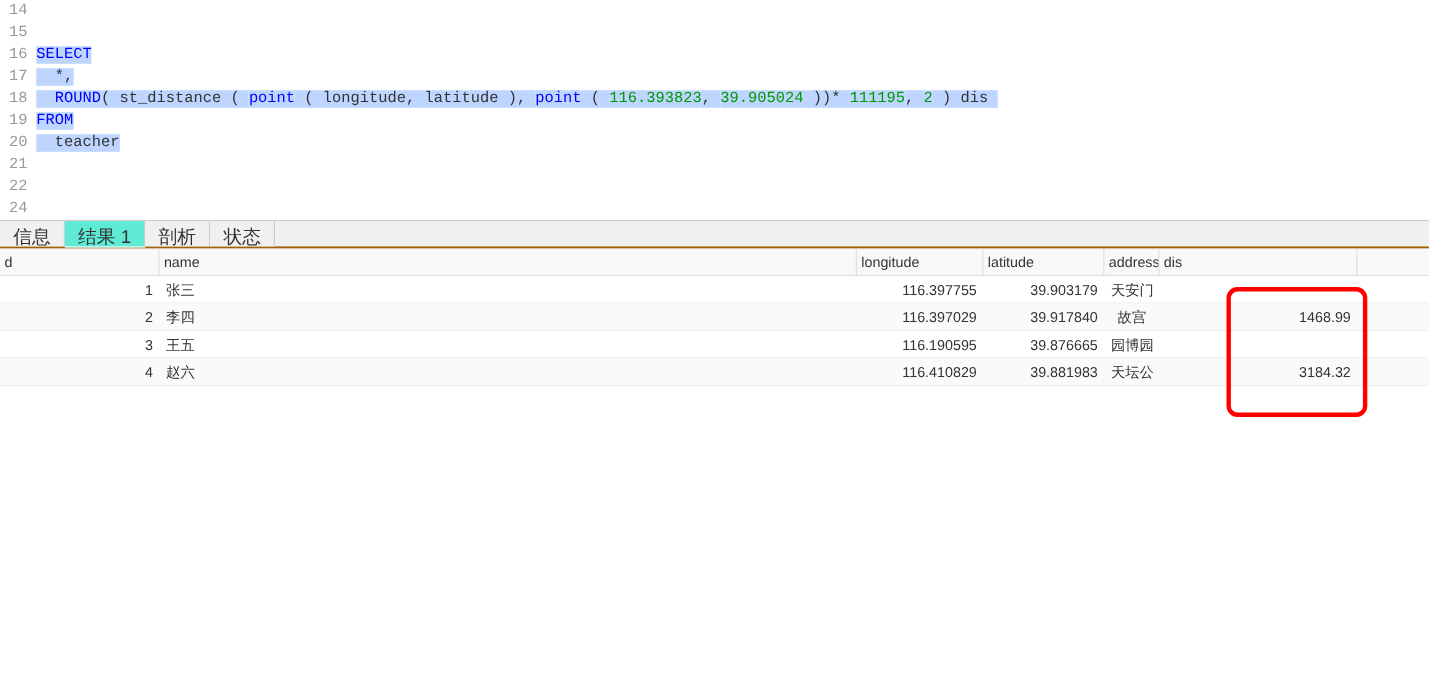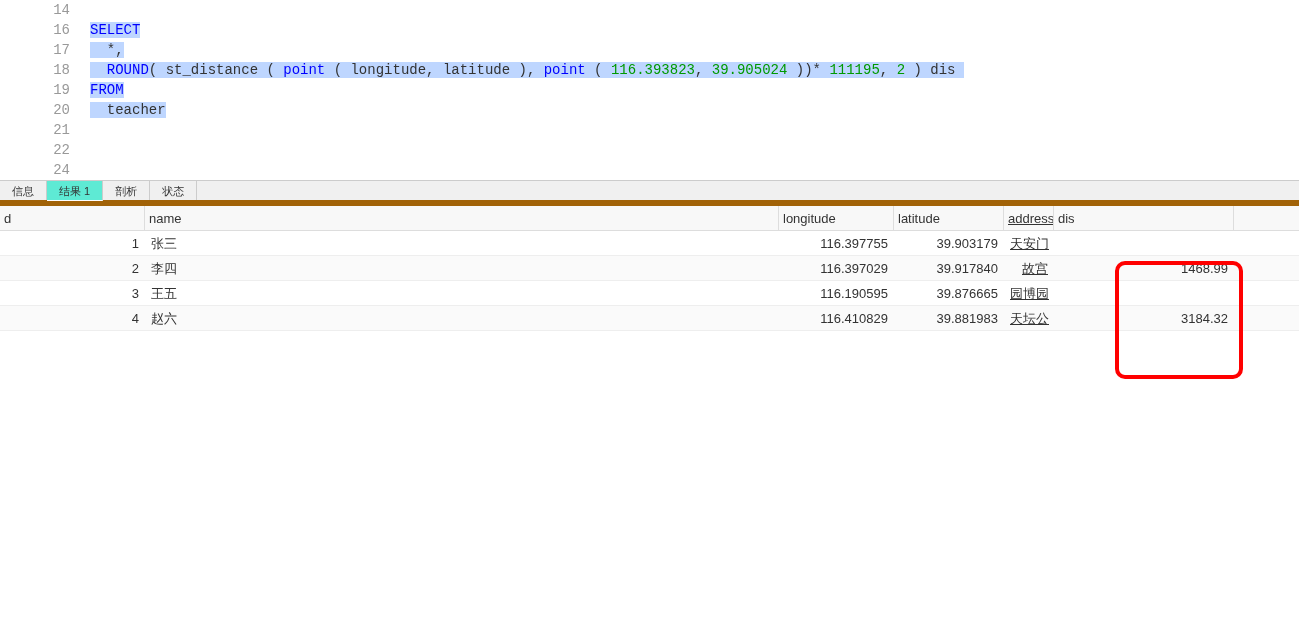--- a/index.html
+++ b/index.html
@@ -15,56 +15,54 @@
       overflow: hidden;
     }
     .editor-pane {
       background: #ffffff;
       position: relative;
     }
     .code-line {
       display: flex;
       height: 20px;
       line-height: 20px;
-      padding-left: 45px;
     }
     .line-number {
       width: 33px;
       text-align: right;
       padding-right: 8px;
       color: #999;
       user-select: none;
       font-size: 14px;
     }
     .line-content {
       flex: 1;
       white-space: pre;
       font-size: 14px;
-      margin-left: 12px;
     }
     .kw {
       color: #0000ff;
     }
     .num {
       color: #009900;
     }
     .txt {
       color: #333;
     }
     .sel {
       background: #bed6ff;
     }
     .tabs-bar {
       display: flex;
       border-top: 1px solid #ccc;
-      border-bottom: 6px solid #a16207;
+      border-bottom: 2px solid #a16207;
       background: #f0f0f0;
       height: 26px;
       font-family: "Microsoft YaHei", sans-serif;
-      font-size: 11px;
+      font-size: 17px;
     }
     .tab {
       padding: 3px 12px;
       border-right: 1px solid #ccc;
       cursor: pointer;
       background: #f0f0f0;
     }
     .tab.active {
       background: #5eead4;
       border-bottom: 1px solid #fff;
@@ -98,21 +96,21 @@
     }
     .results-row .col {
       padding: 0 6px;
       overflow: hidden;
       white-space: nowrap;
     }
     .col-id { width: 145px; text-align: right; padding-right: 6px; }
     .col-name { width: 634px; text-align: left; }
     .col-lon { width: 115px; text-align: right; }
     .col-lat { width: 110px; text-align: right; }
-    .col-addr { width: 50px; text-align: right; text-decoration: underline; }
+    .col-addr { width: 50px; text-align: center; }
     .col-dis { width: 180px; text-align: right; padding-right: 10px; }
     .results-header .col-id { text-align: left; padding-left: 4px;}
     .results-header .col-name { padding-left: 4px;}
     .results-header .col-lon { text-align: left; padding-left: 4px;}
     .results-header .col-lat { text-align: left; padding-left: 4px;}
     .results-header .col-addr { padding-left: 4px;}
     .results-header .col-dis { text-align: left; padding-left: 4px;}
     .highlight-box {
       position: absolute;
       border: 4px solid #ff0000;
@@ -128,20 +126,24 @@
 </head>
 <body>
 
 <div class="container">
   <div class="editor-pane" id="editor-lines">
       <div class="code-line">
         <div class="line-number">14</div>
         <div class="line-content"></div>
       </div>
       <div class="code-line">
+        <div class="line-number">15</div>
+        <div class="line-content"></div>
+      </div>
+      <div class="code-line">
         <div class="line-number">16</div>
         <div class="line-content"><span class="kw sel">SELECT</span></div>
       </div>
       <div class="code-line">
         <div class="line-number">17</div>
         <div class="line-content"><span class="txt sel">  *,</span></div>
       </div>
       <div class="code-line">
         <div class="line-number">18</div>
         <div class="line-content"><span class="txt sel">  </span><span class="kw sel">ROUND</span><span class="txt sel">( st_distance ( </span><span class="kw sel">point</span><span class="txt sel"> ( longitude, latitude ), </span><span class="kw sel">point</span><span class="txt sel"> ( </span><span class="num sel">116.393823</span><span class="txt sel">, </span><span class="num sel">39.905024</span><span class="txt sel"> ))* </span><span class="num sel">111195</span><span class="txt sel">, </span><span class="num sel">2</span><span class="txt sel"> ) dis </span></div>

